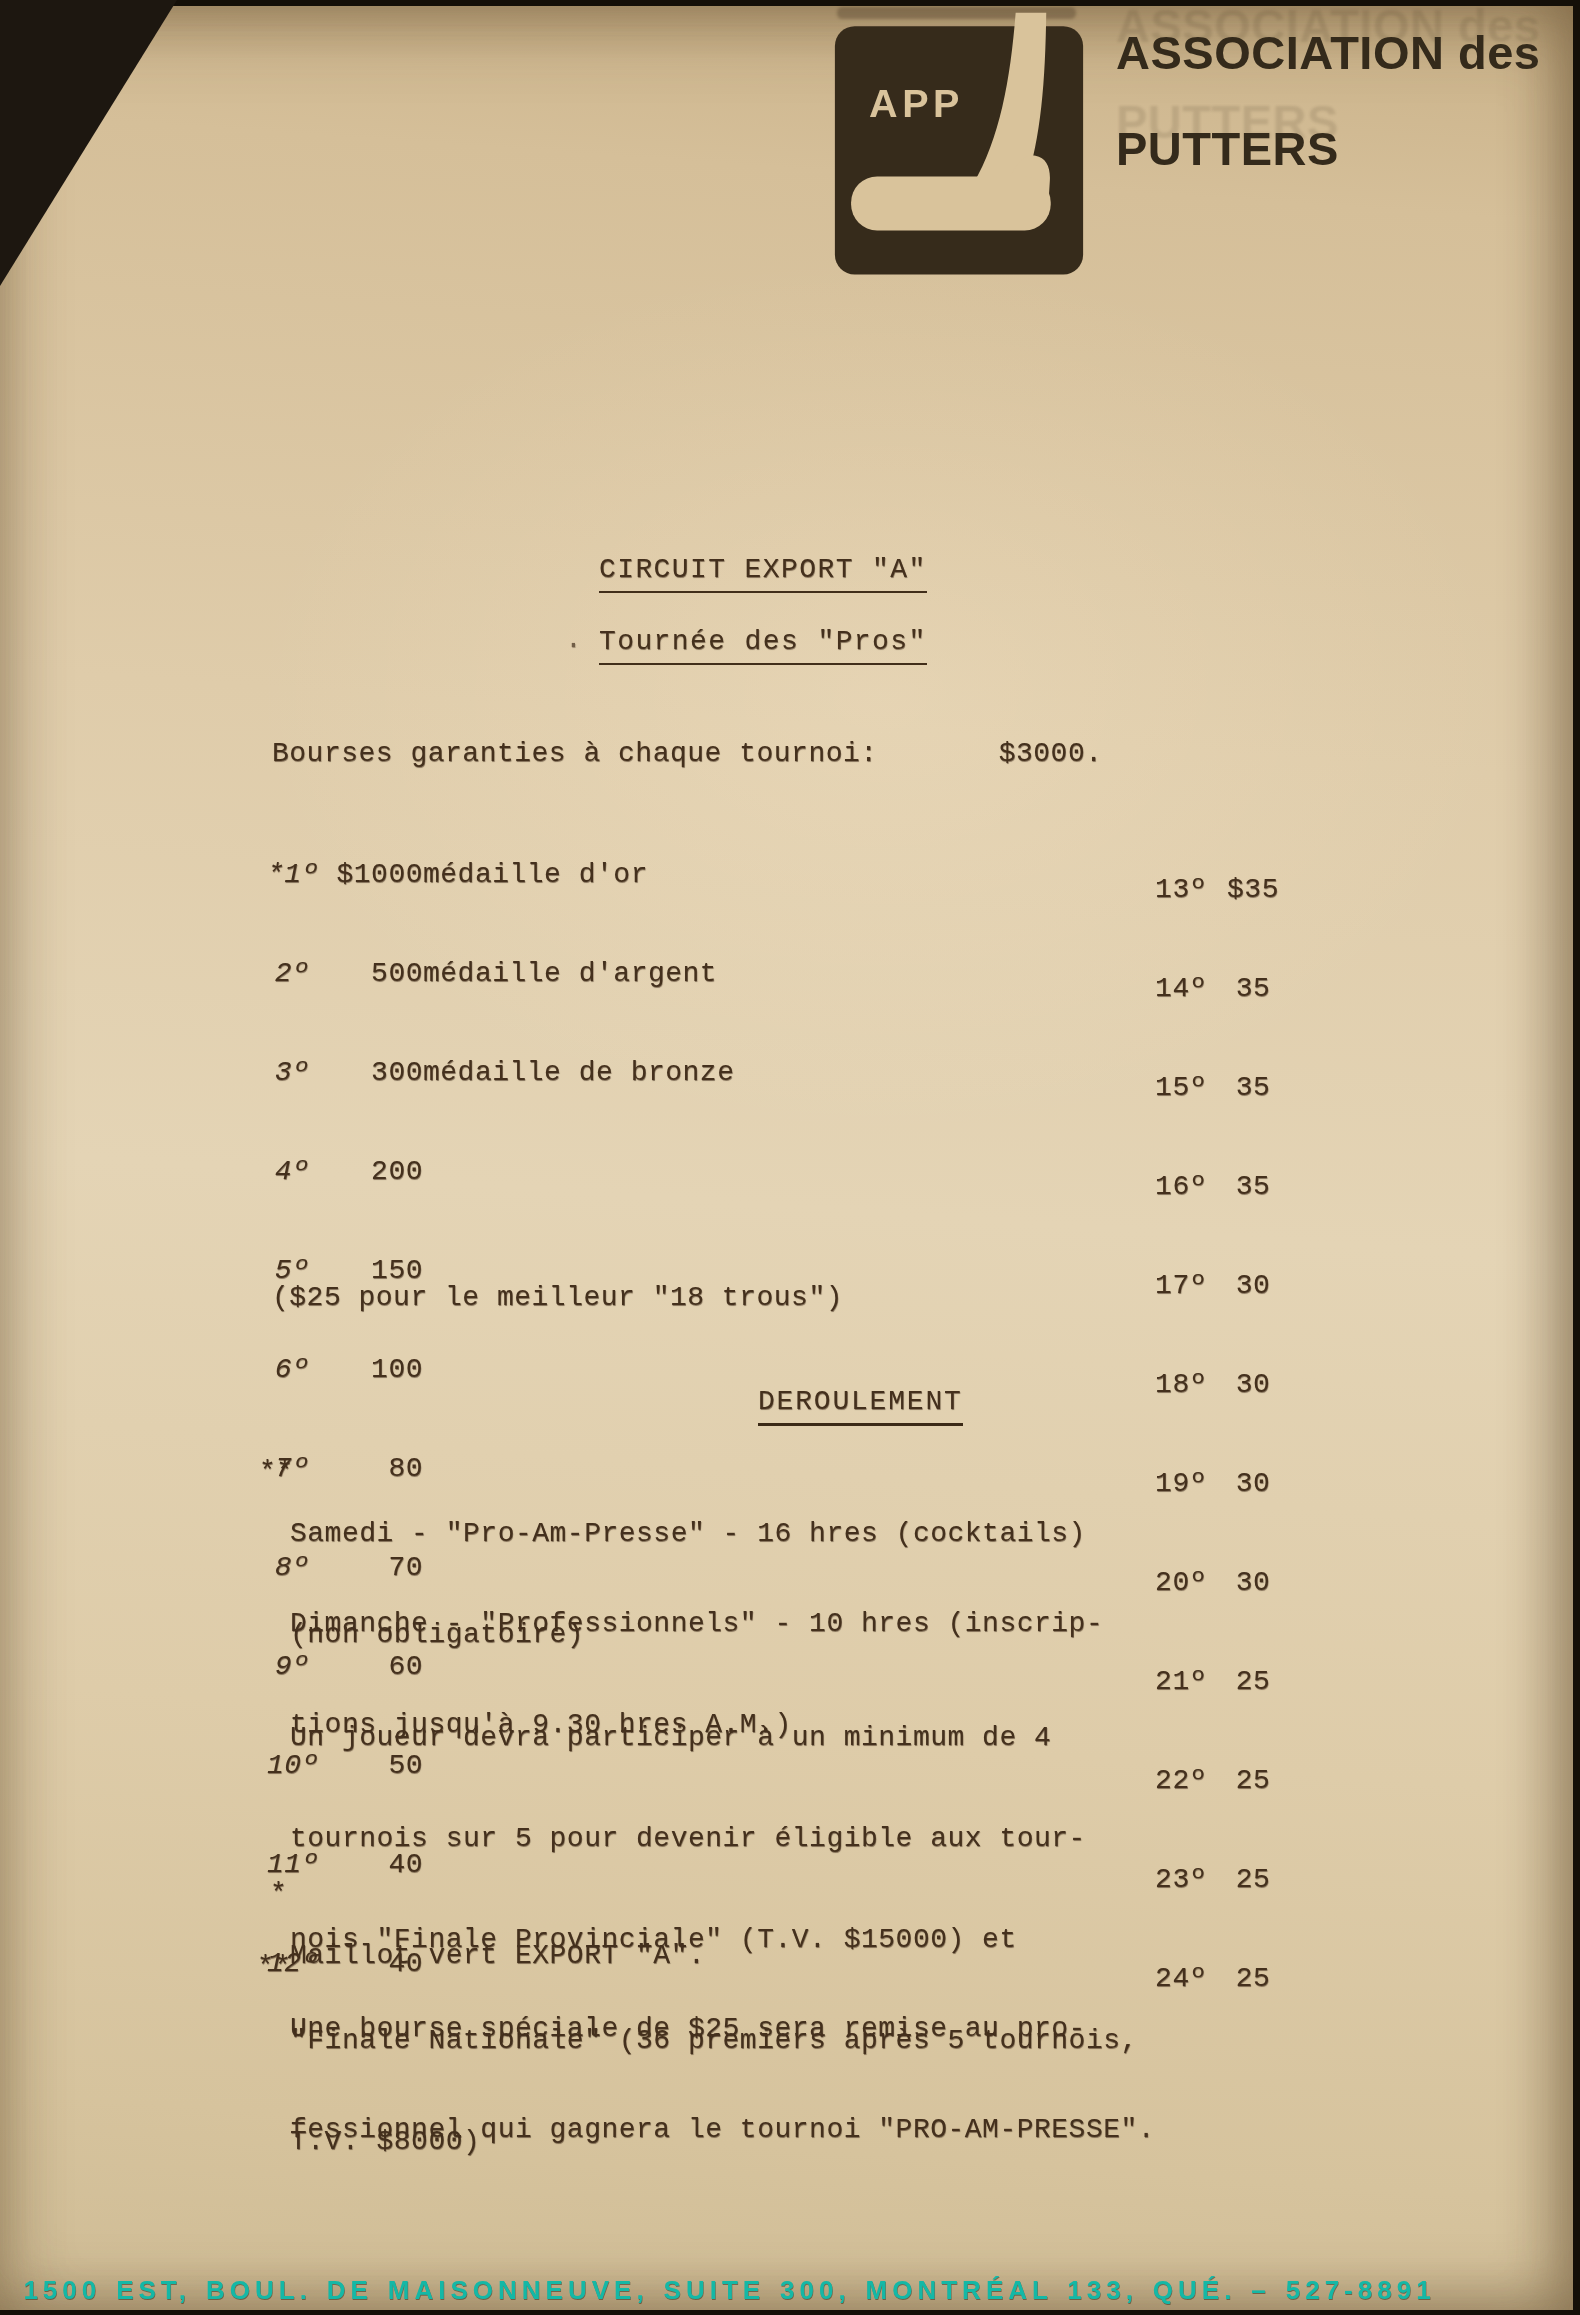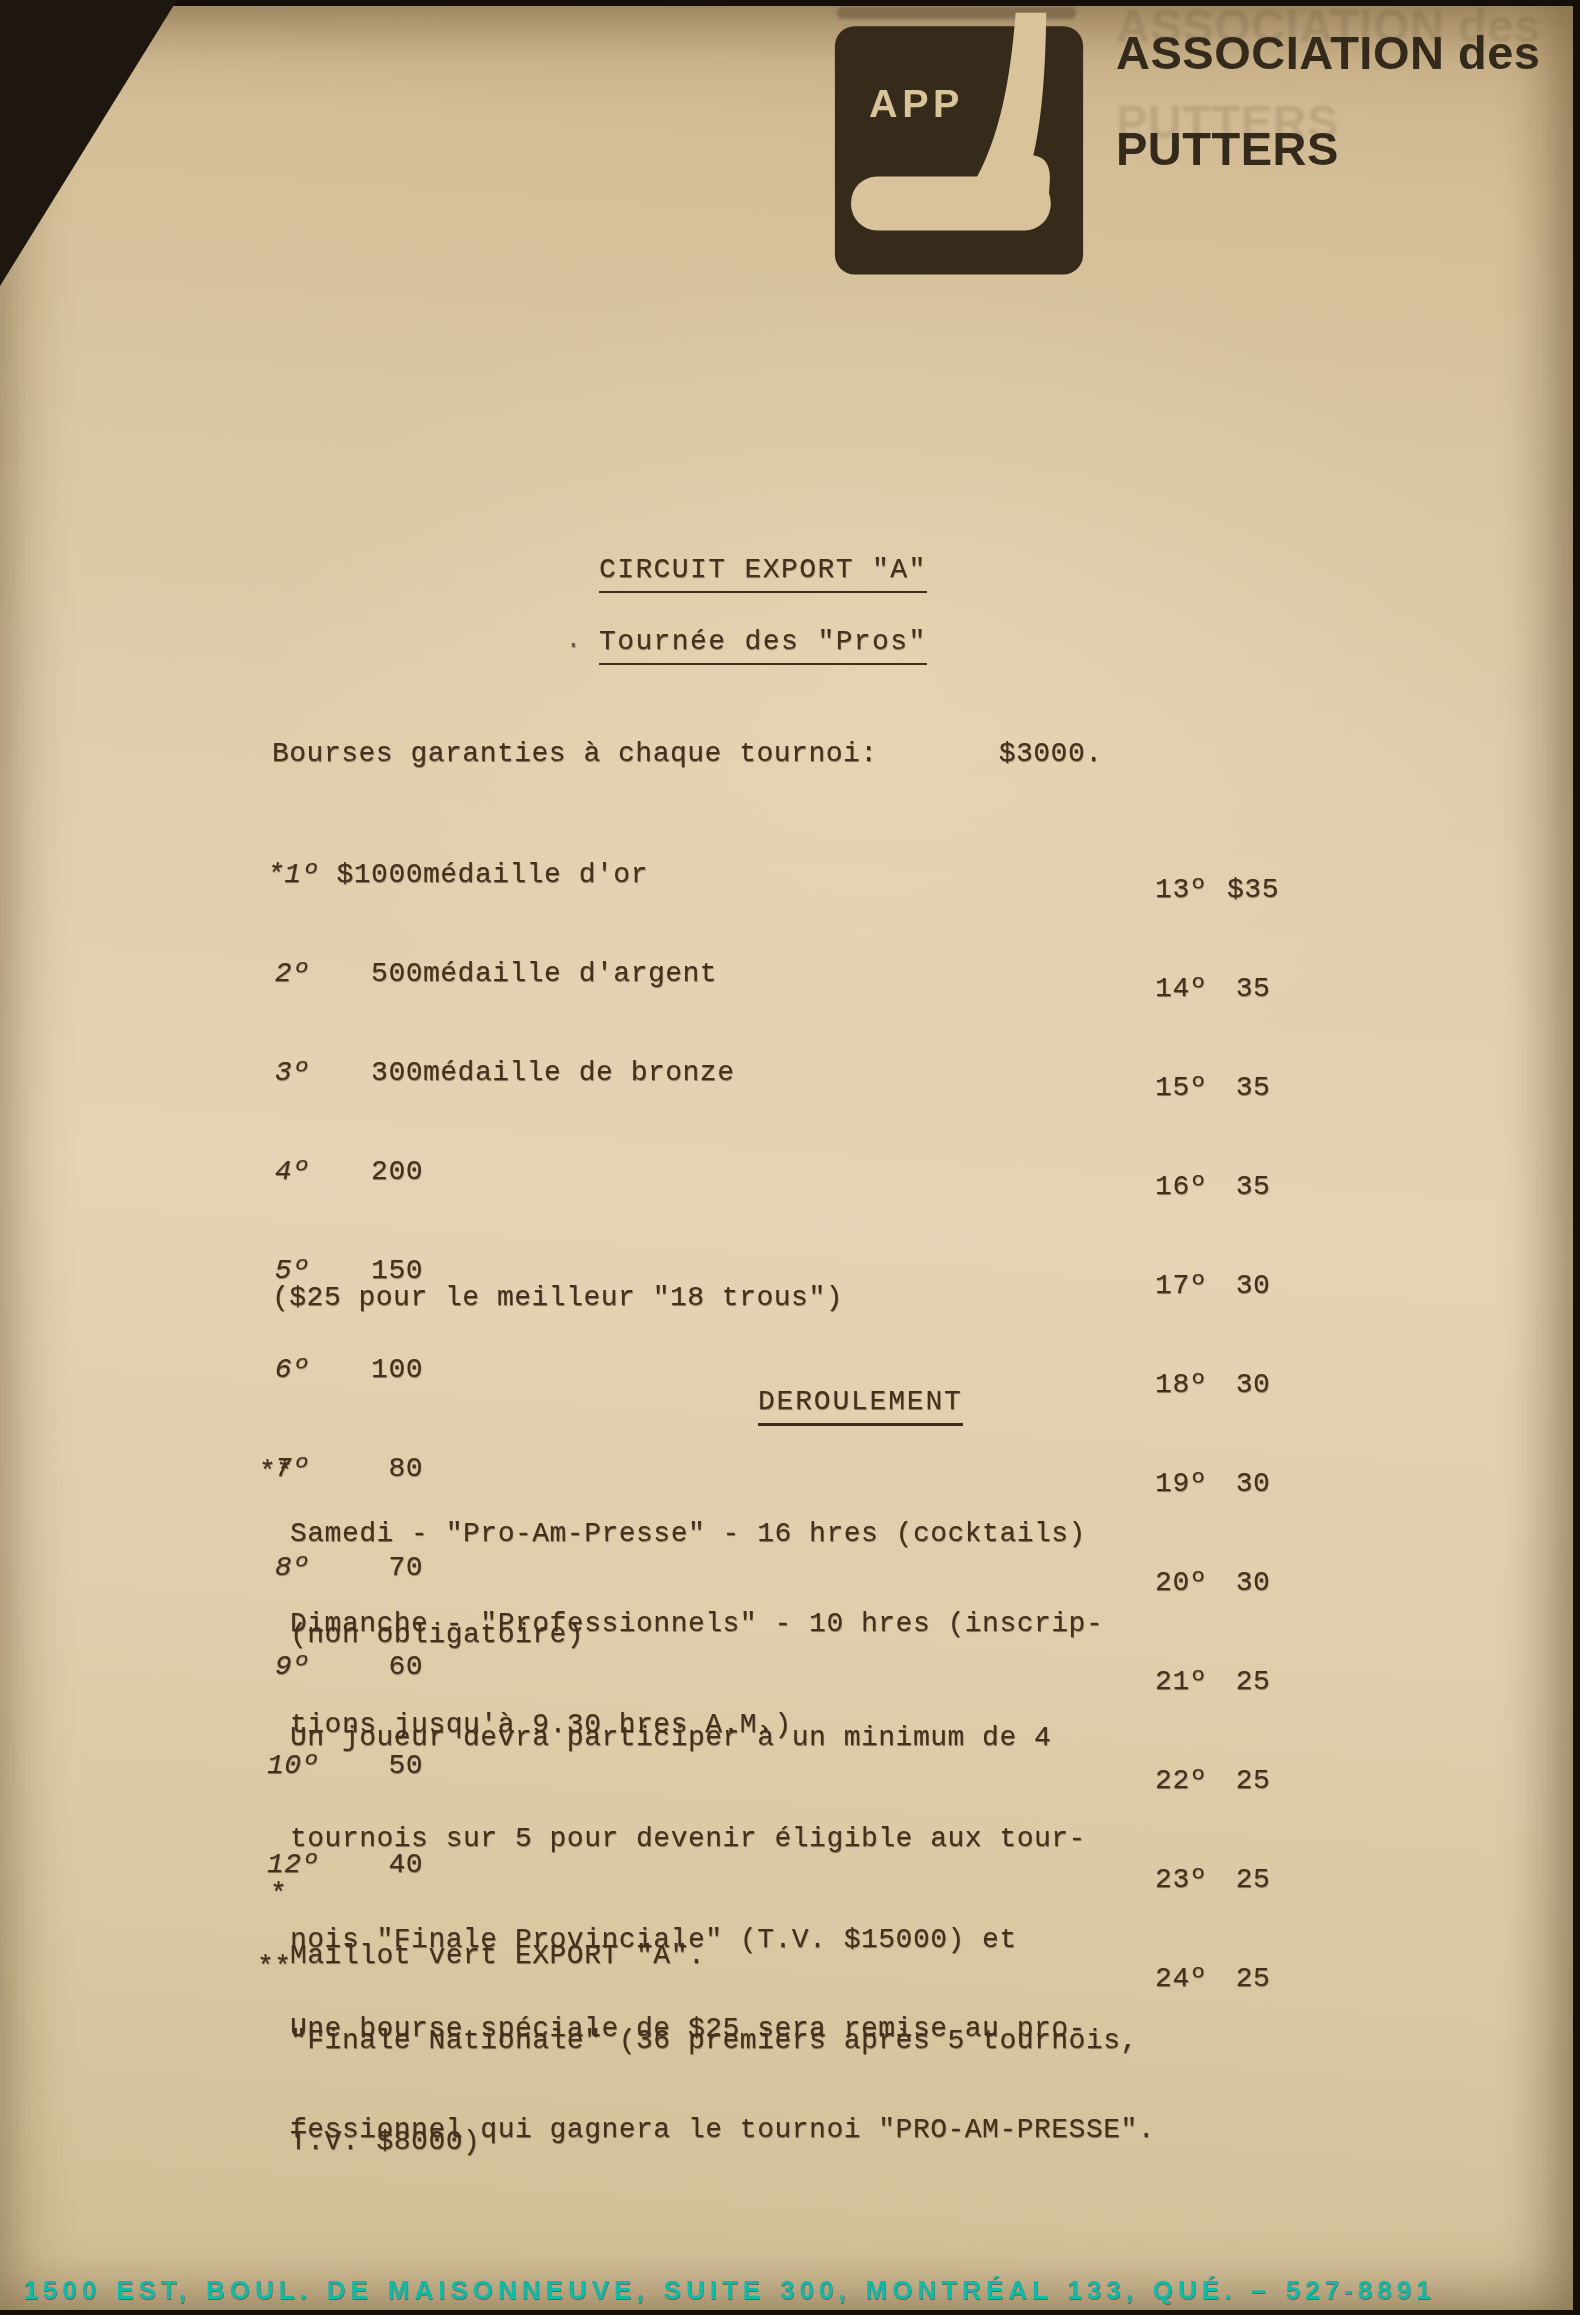--- a/index.html
+++ b/index.html
@@ -74,20 +74,21 @@
     <div class="prow"><span class="rk">*1º</span><span class="amt">$1000</span><span class="note">médaille d'or</span></div>
     <div class="prow"><span class="rk">2º</span><span class="amt">500</span><span class="note">médaille d'argent</span></div>
     <div class="prow"><span class="rk">3º</span><span class="amt">300</span><span class="note">médaille de bronze</span></div>
     <div class="prow"><span class="rk">4º</span><span class="amt">200</span></div>
     <div class="prow"><span class="rk">5º</span><span class="amt">150</span></div>
     <div class="prow"><span class="rk">6º</span><span class="amt">100</span></div>
     <div class="prow"><span class="rk">7º</span><span class="amt">80</span></div>
     <div class="prow"><span class="rk">8º</span><span class="amt">70</span></div>
     <div class="prow"><span class="rk">9º</span><span class="amt">60</span></div>
     <div class="prow"><span class="rk">10º</span><span class="amt">50</span></div>
+    <div class="prow"><span class="rk">11º</span><span class="amt">40</span></div>
     <div class="prow"><span class="rk">12º</span><span class="amt">40</span></div>
   </div>
 
   <div class="ptable mono" style="left:1140px;top:812px;">
     <div class="prow"><span class="rk2">13º</span><span class="amt2">$35</span></div>
     <div class="prow"><span class="rk2">14º</span><span class="amt2">35</span></div>
     <div class="prow"><span class="rk2">15º</span><span class="amt2">35</span></div>
     <div class="prow"><span class="rk2">16º</span><span class="amt2">35</span></div>
     <div class="prow"><span class="rk2">17º</span><span class="amt2">30</span></div>
     <div class="prow"><span class="rk2">18º</span><span class="amt2">30</span></div>

